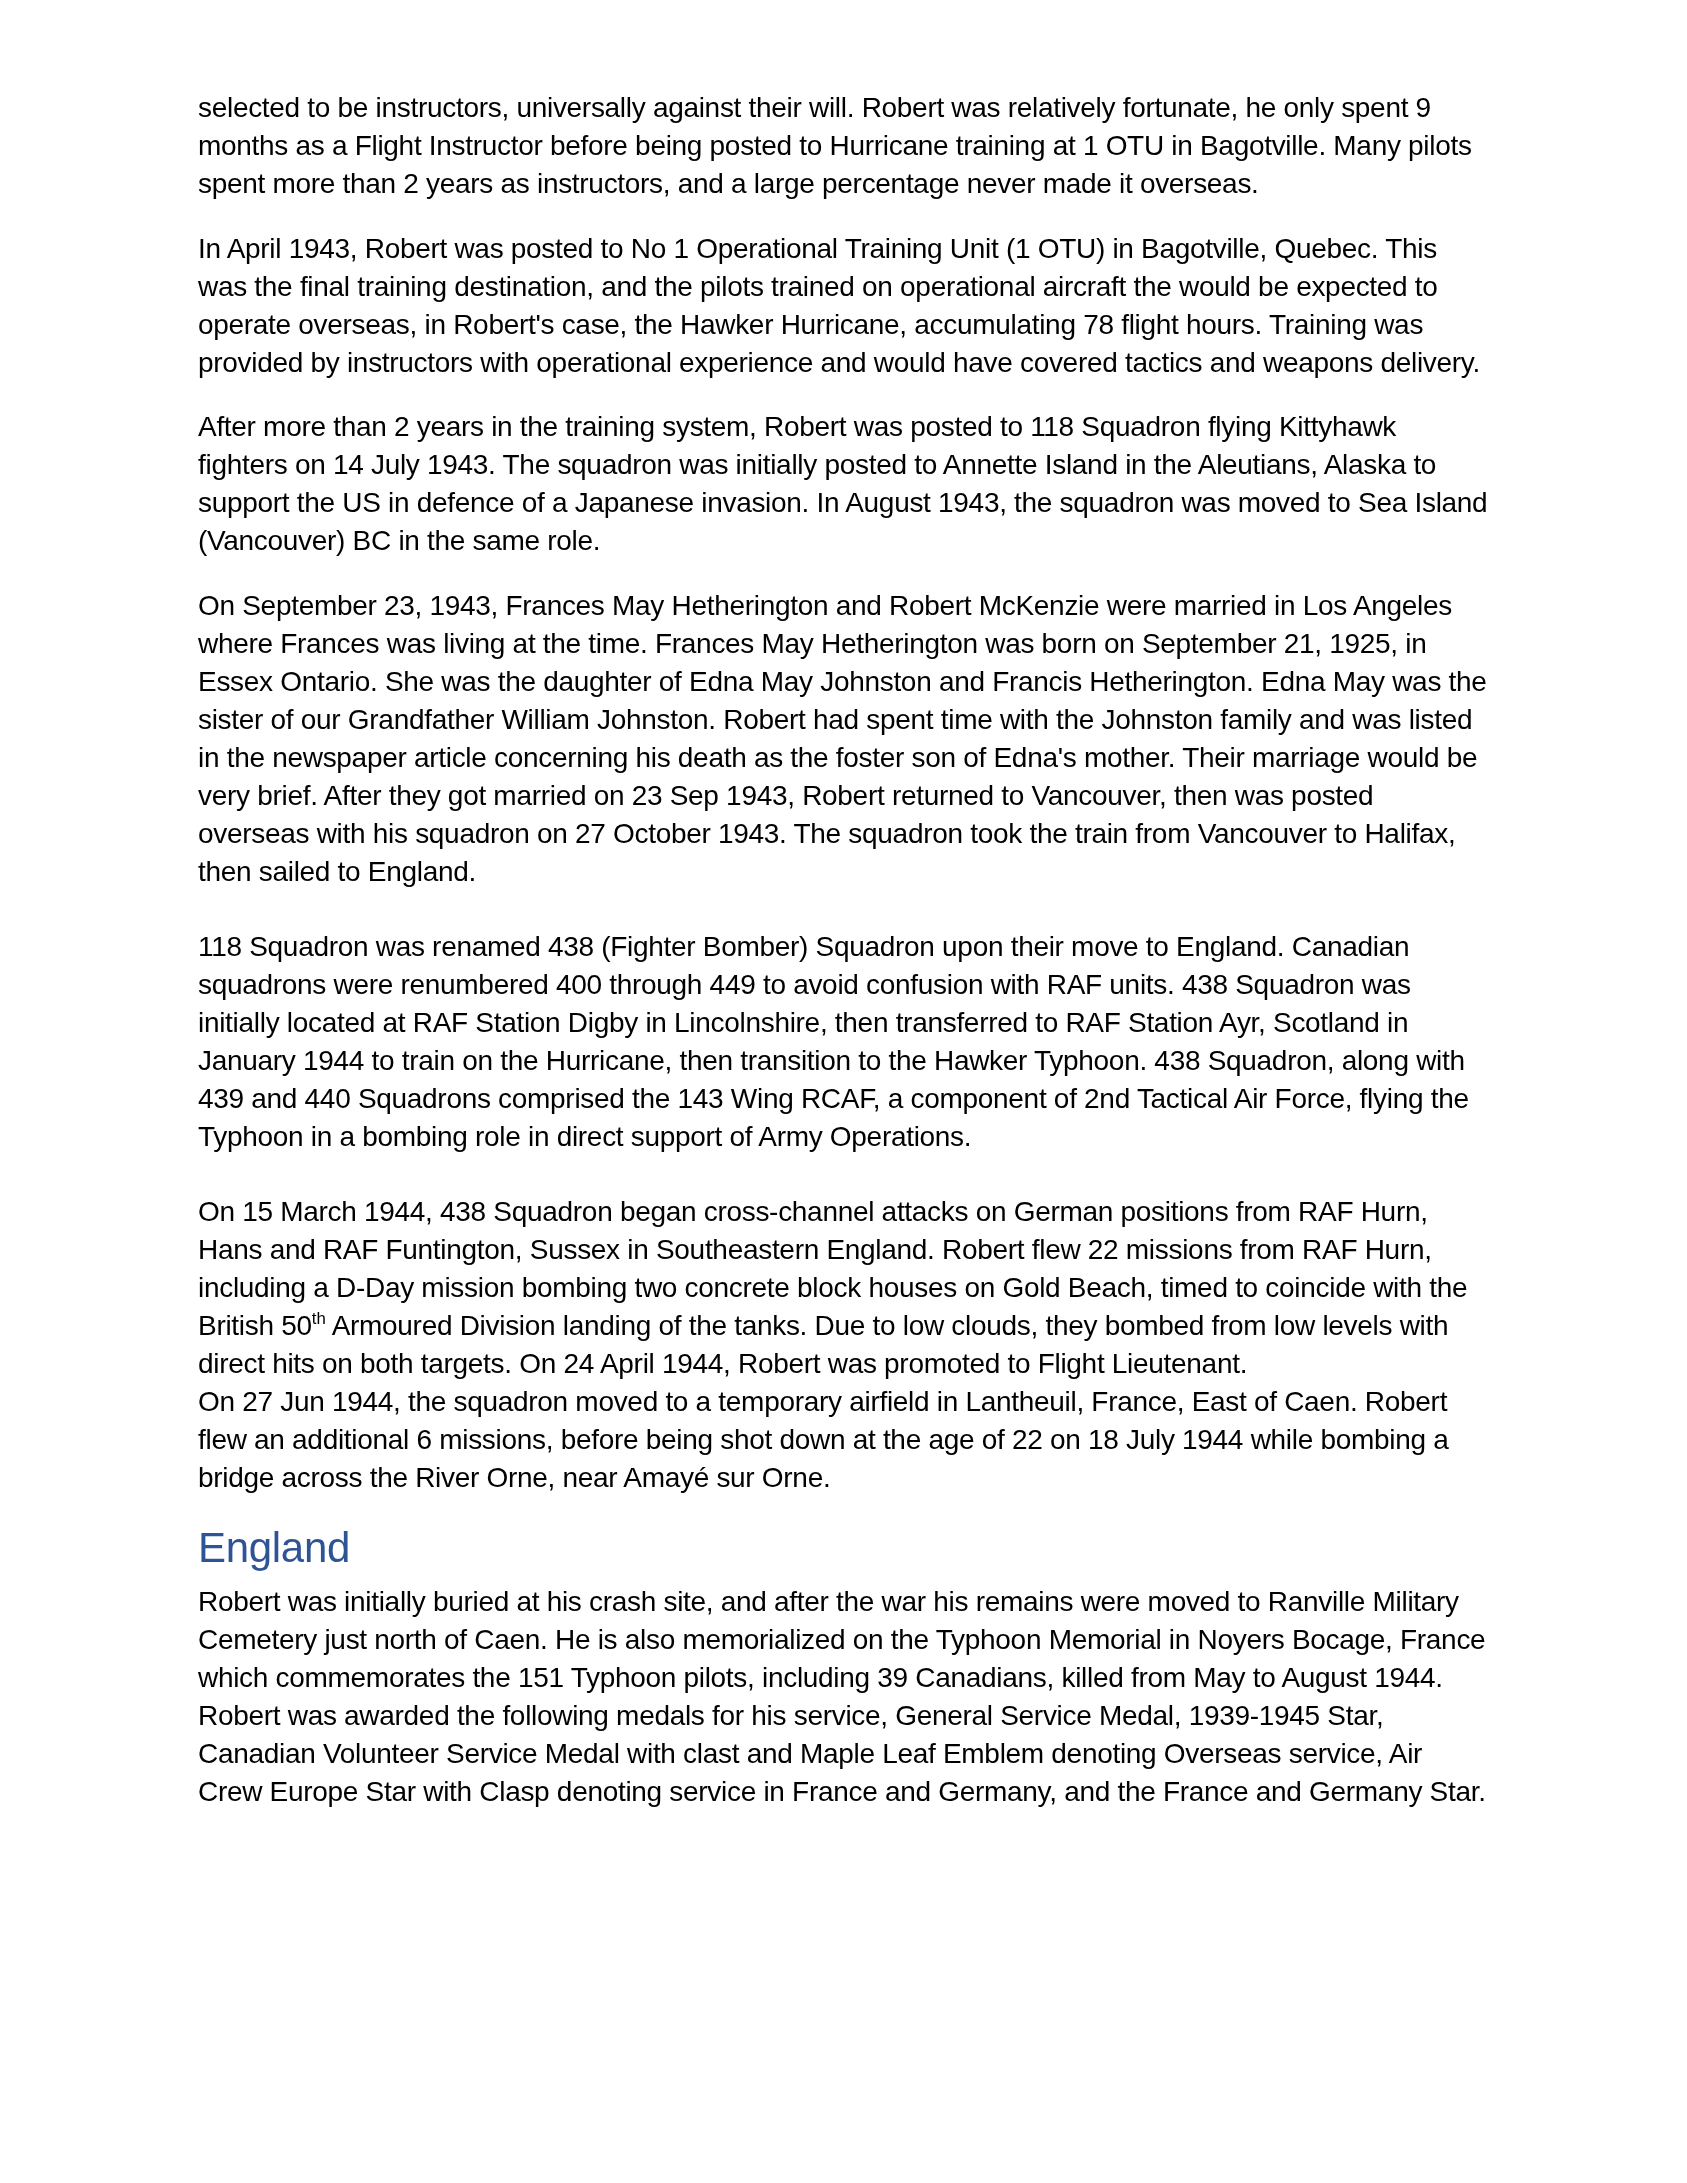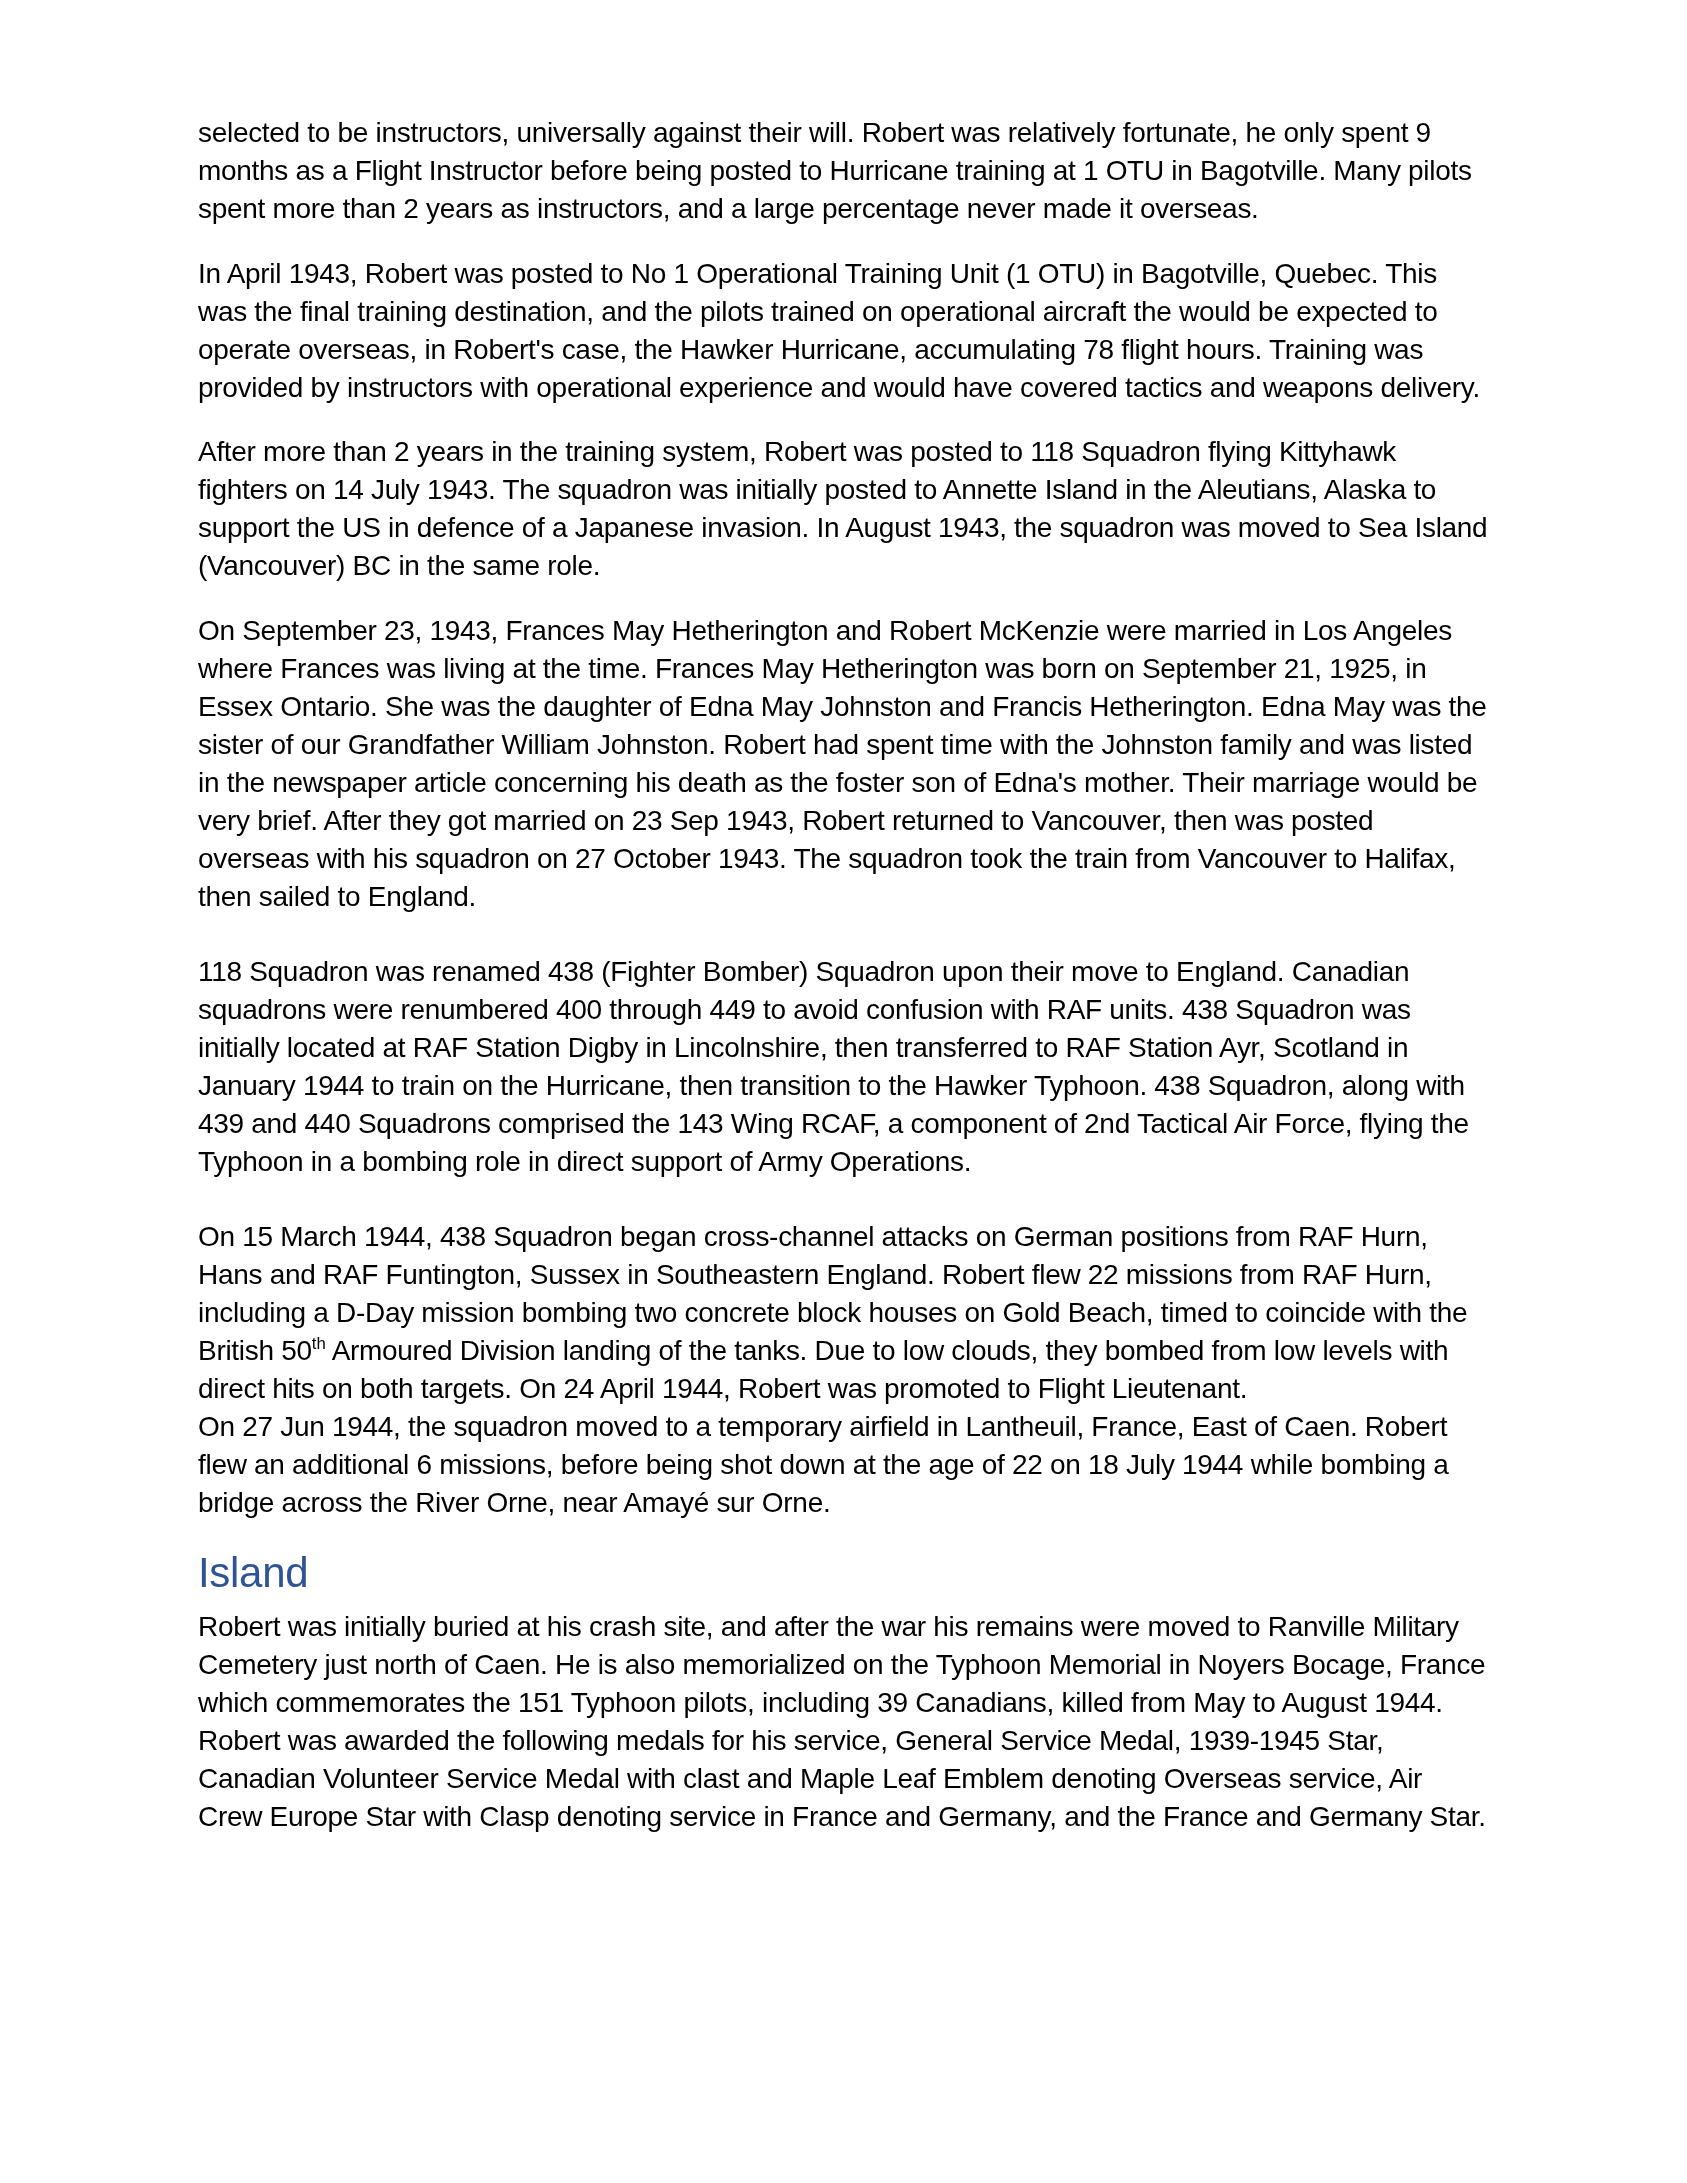--- a/index.html
+++ b/index.html
@@ -6,21 +6,21 @@
     margin: 0;
     padding: 0;
     background: #ffffff;
   }
   .page {
     position: relative;
     width: 1687px;
     height: 2183px;
     background: #ffffff;
     box-sizing: border-box;
-    padding: 114px 195px 0 198px;
+    padding: 89px 195px 0 198px;
     font-family: "Liberation Sans", sans-serif;
     font-size: 28px;
     line-height: 38px;
     letter-spacing: -0.3px;
     color: #000000;
     overflow: hidden;
   }
   .body-para {
     margin: 0 0 26.5px 0;
     text-align: left;
@@ -54,18 +54,18 @@
   <p class="body-para">In April 1943, Robert was posted to No 1 Operational Training Unit (1 OTU) in Bagotville, Quebec. This was the final training destination, and the pilots trained on operational aircraft the would be expected to operate overseas, in Robert's case, the Hawker Hurricane, accumulating 78 flight hours. Training was provided by instructors with operational experience and would have covered tactics and weapons delivery.</p>
 
   <p class="body-para">After more than 2 years in the training system, Robert was posted to 118 Squadron flying Kittyhawk fighters on 14 July 1943. The squadron was initially posted to Annette Island in the Aleutians, Alaska to support the US in defence of a Japanese invasion.  In August 1943, the squadron was moved to Sea Island (Vancouver) BC in the same role.</p>
 
   <p class="body-para gap-lg">On September 23, 1943, Frances May Hetherington and Robert McKenzie were married in Los Angeles where Frances was living at the time. Frances May Hetherington was born on September 21, 1925, in Essex Ontario. She was the daughter of Edna May Johnston and Francis Hetherington. Edna May was the sister of our Grandfather William Johnston. Robert had spent time with the Johnston family and was listed in the newspaper article concerning his death  as the foster son of Edna's mother. Their marriage would be very brief. After they got married on 23 Sep 1943, Robert returned to Vancouver, then was posted overseas with his squadron on 27 October 1943. The squadron took the train from Vancouver to Halifax, then sailed to England.</p>
 
   <p class="body-para gap-lg">118 Squadron was renamed 438 (Fighter Bomber) Squadron upon their move to England. Canadian squadrons were renumbered 400 through 449 to avoid confusion with RAF units. 438 Squadron was initially located at RAF Station Digby in Lincolnshire, then transferred to RAF Station Ayr, Scotland in January 1944 to train on the Hurricane, then transition to the Hawker Typhoon. 438 Squadron, along with 439 and 440 Squadrons comprised the 143 Wing RCAF, a component of 2nd Tactical Air Force, flying the Typhoon in a bombing role in direct support of Army Operations.</p>
 
   <p class="body-para"><span>On 15 March 1944, 438 Squadron began cross-channel attacks on German positions from RAF Hurn, Hans and RAF Funtington, Sussex in Southeastern England. Robert flew 22 missions from RAF Hurn, including a D-Day mission bombing two concrete block houses on Gold Beach, timed to coincide with the British 50</span><sup class="ordinal">th</sup><span> Armoured Division landing of the tanks. Due to low clouds, they bombed from low levels with direct hits on both targets. On 24 April 1944, Robert was promoted to Flight Lieutenant.</span><br><span>On 27 Jun 1944, the squadron moved to a temporary airfield in Lantheuil, France, East of Caen. Robert flew an additional 6 missions, before being shot down at the age of 22 on 18 July 1944 while bombing a bridge across the River Orne, near Amayé sur Orne.</span></p>
 
-  <h1 class="heading1">Island</h1>
+  <h1 class="heading1">England</h1>
 
   <p class="body-para">Robert was initially buried at his crash site, and after the war his remains were moved to Ranville Military Cemetery just north of Caen. He is also memorialized on the Typhoon Memorial in Noyers Bocage, France which commemorates the 151 Typhoon pilots, including 39 Canadians, killed from May to August 1944. Robert was awarded the following medals for his service, General Service Medal, 1939-1945 Star, Canadian Volunteer Service Medal with clast and Maple Leaf Emblem denoting Overseas service,  Air Crew Europe Star with Clasp denoting service in France and Germany, and the France and Germany Star.</p>
 
 </div>
 
 
 </body></html>

